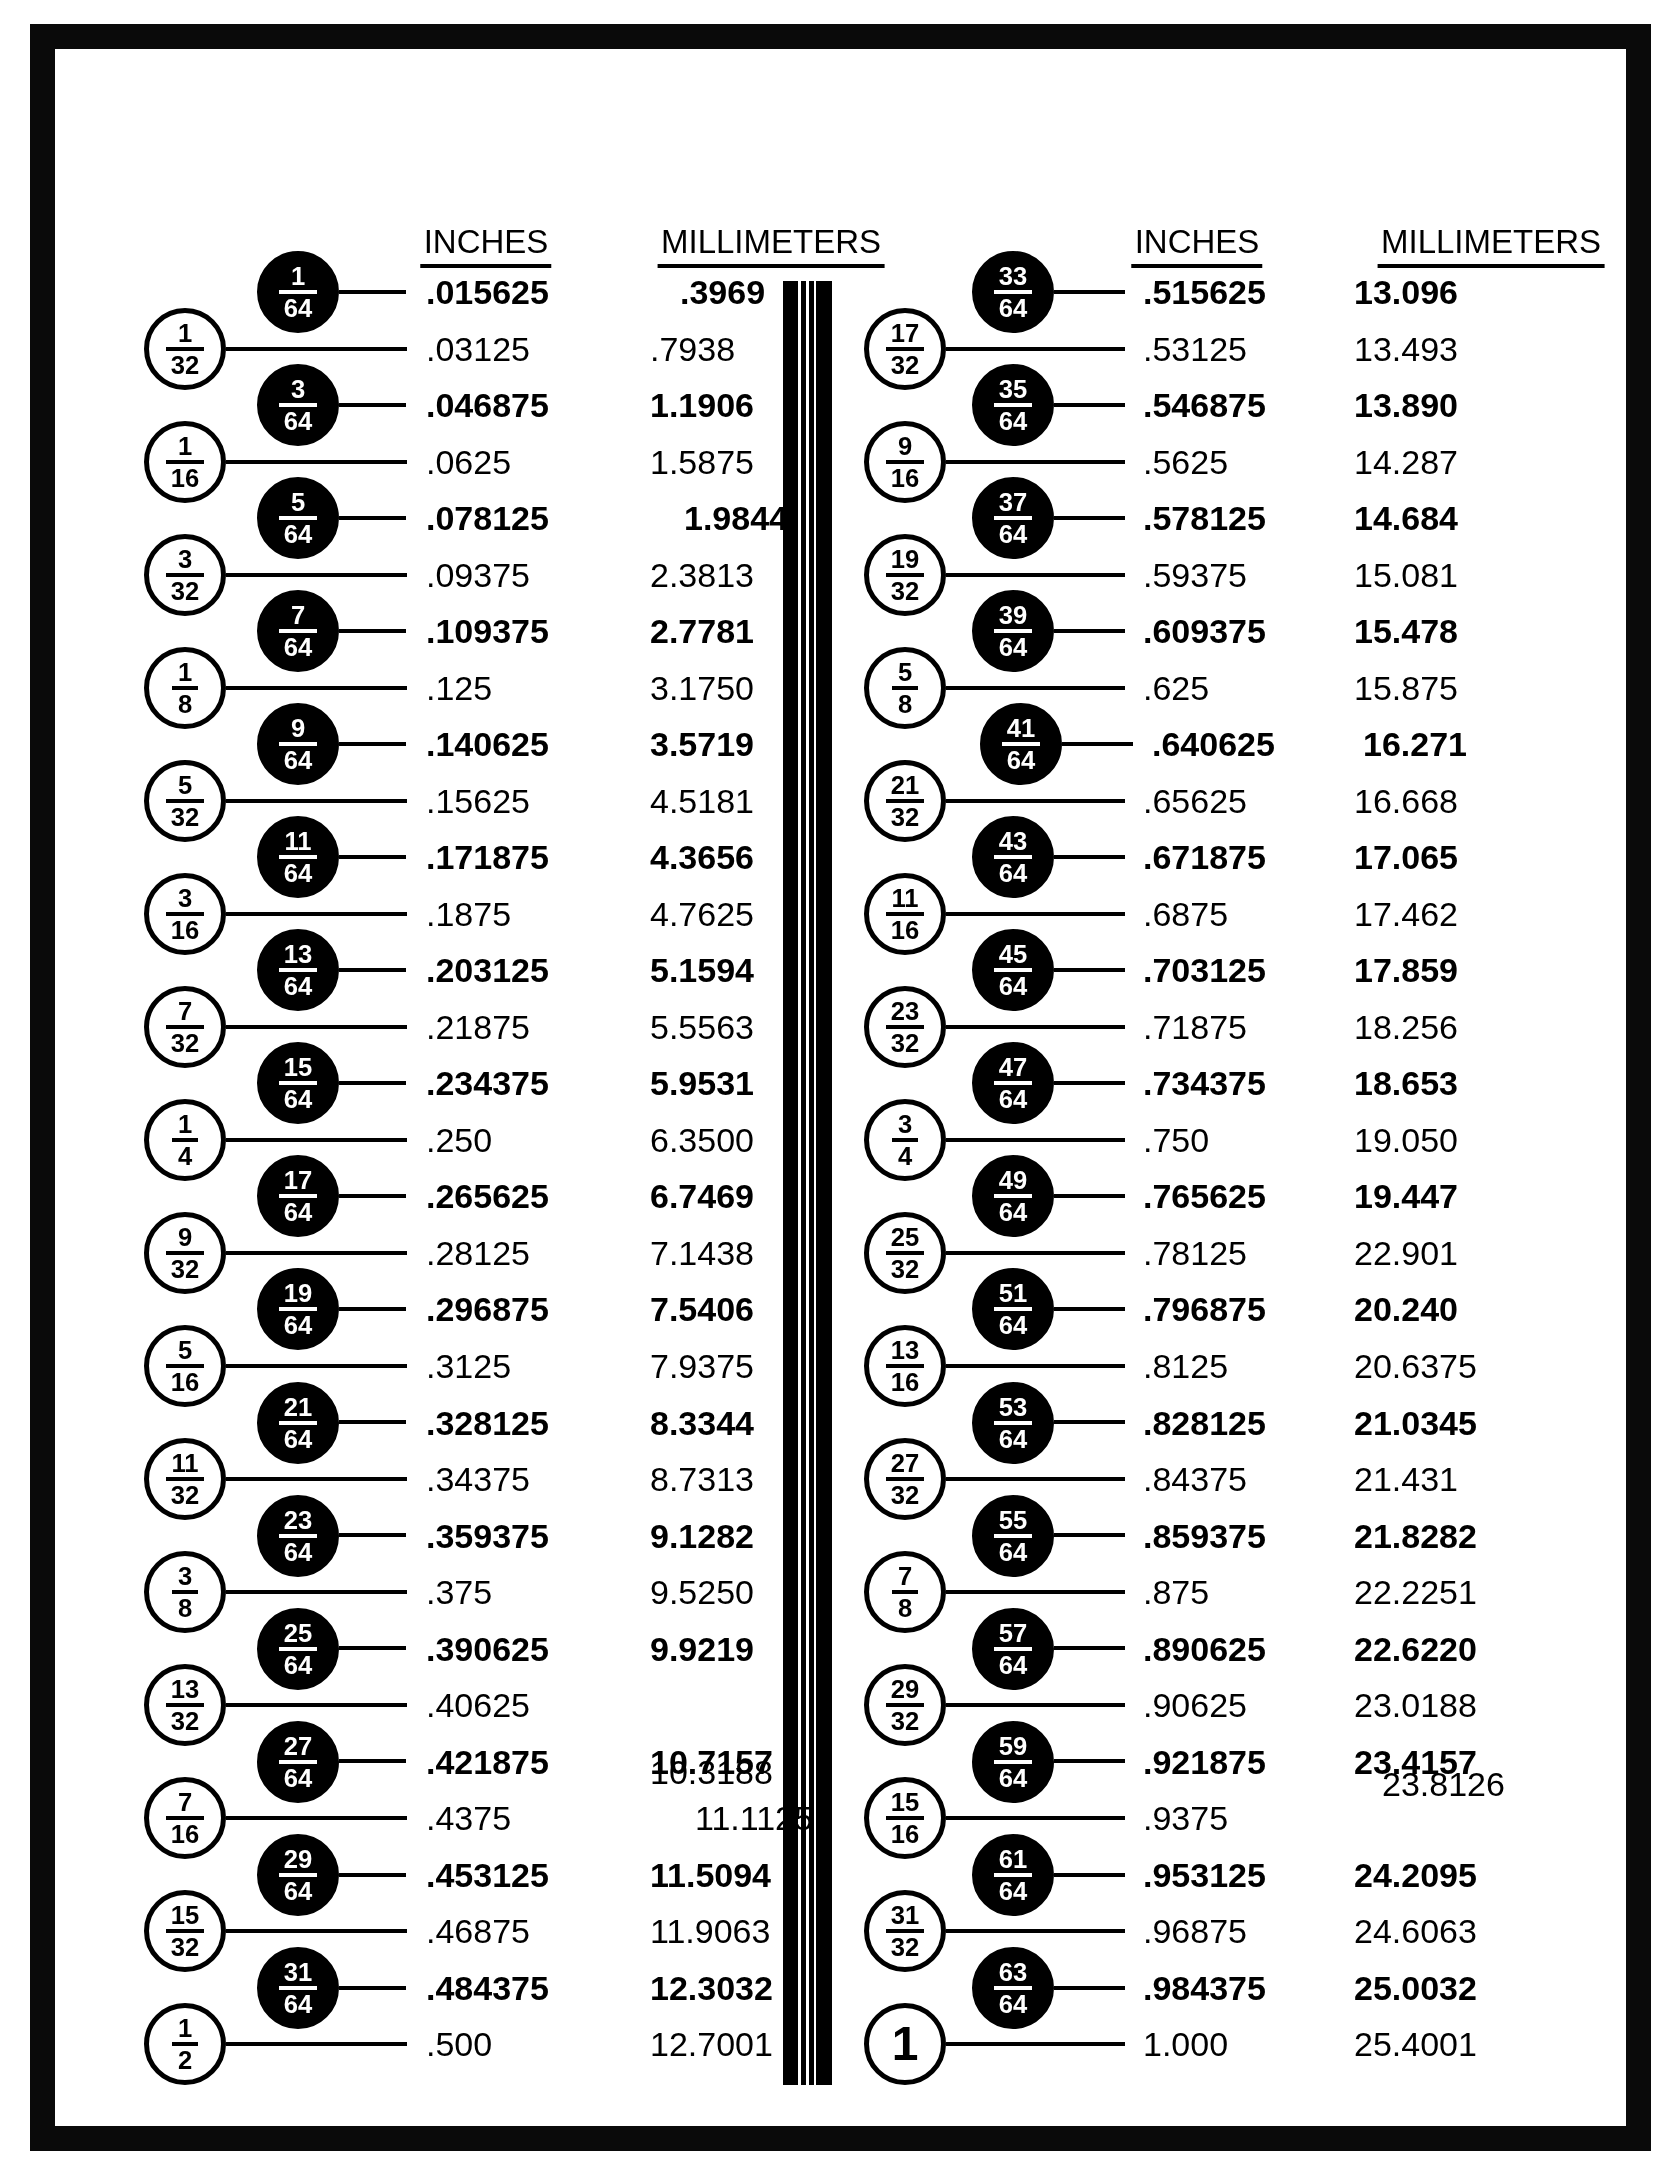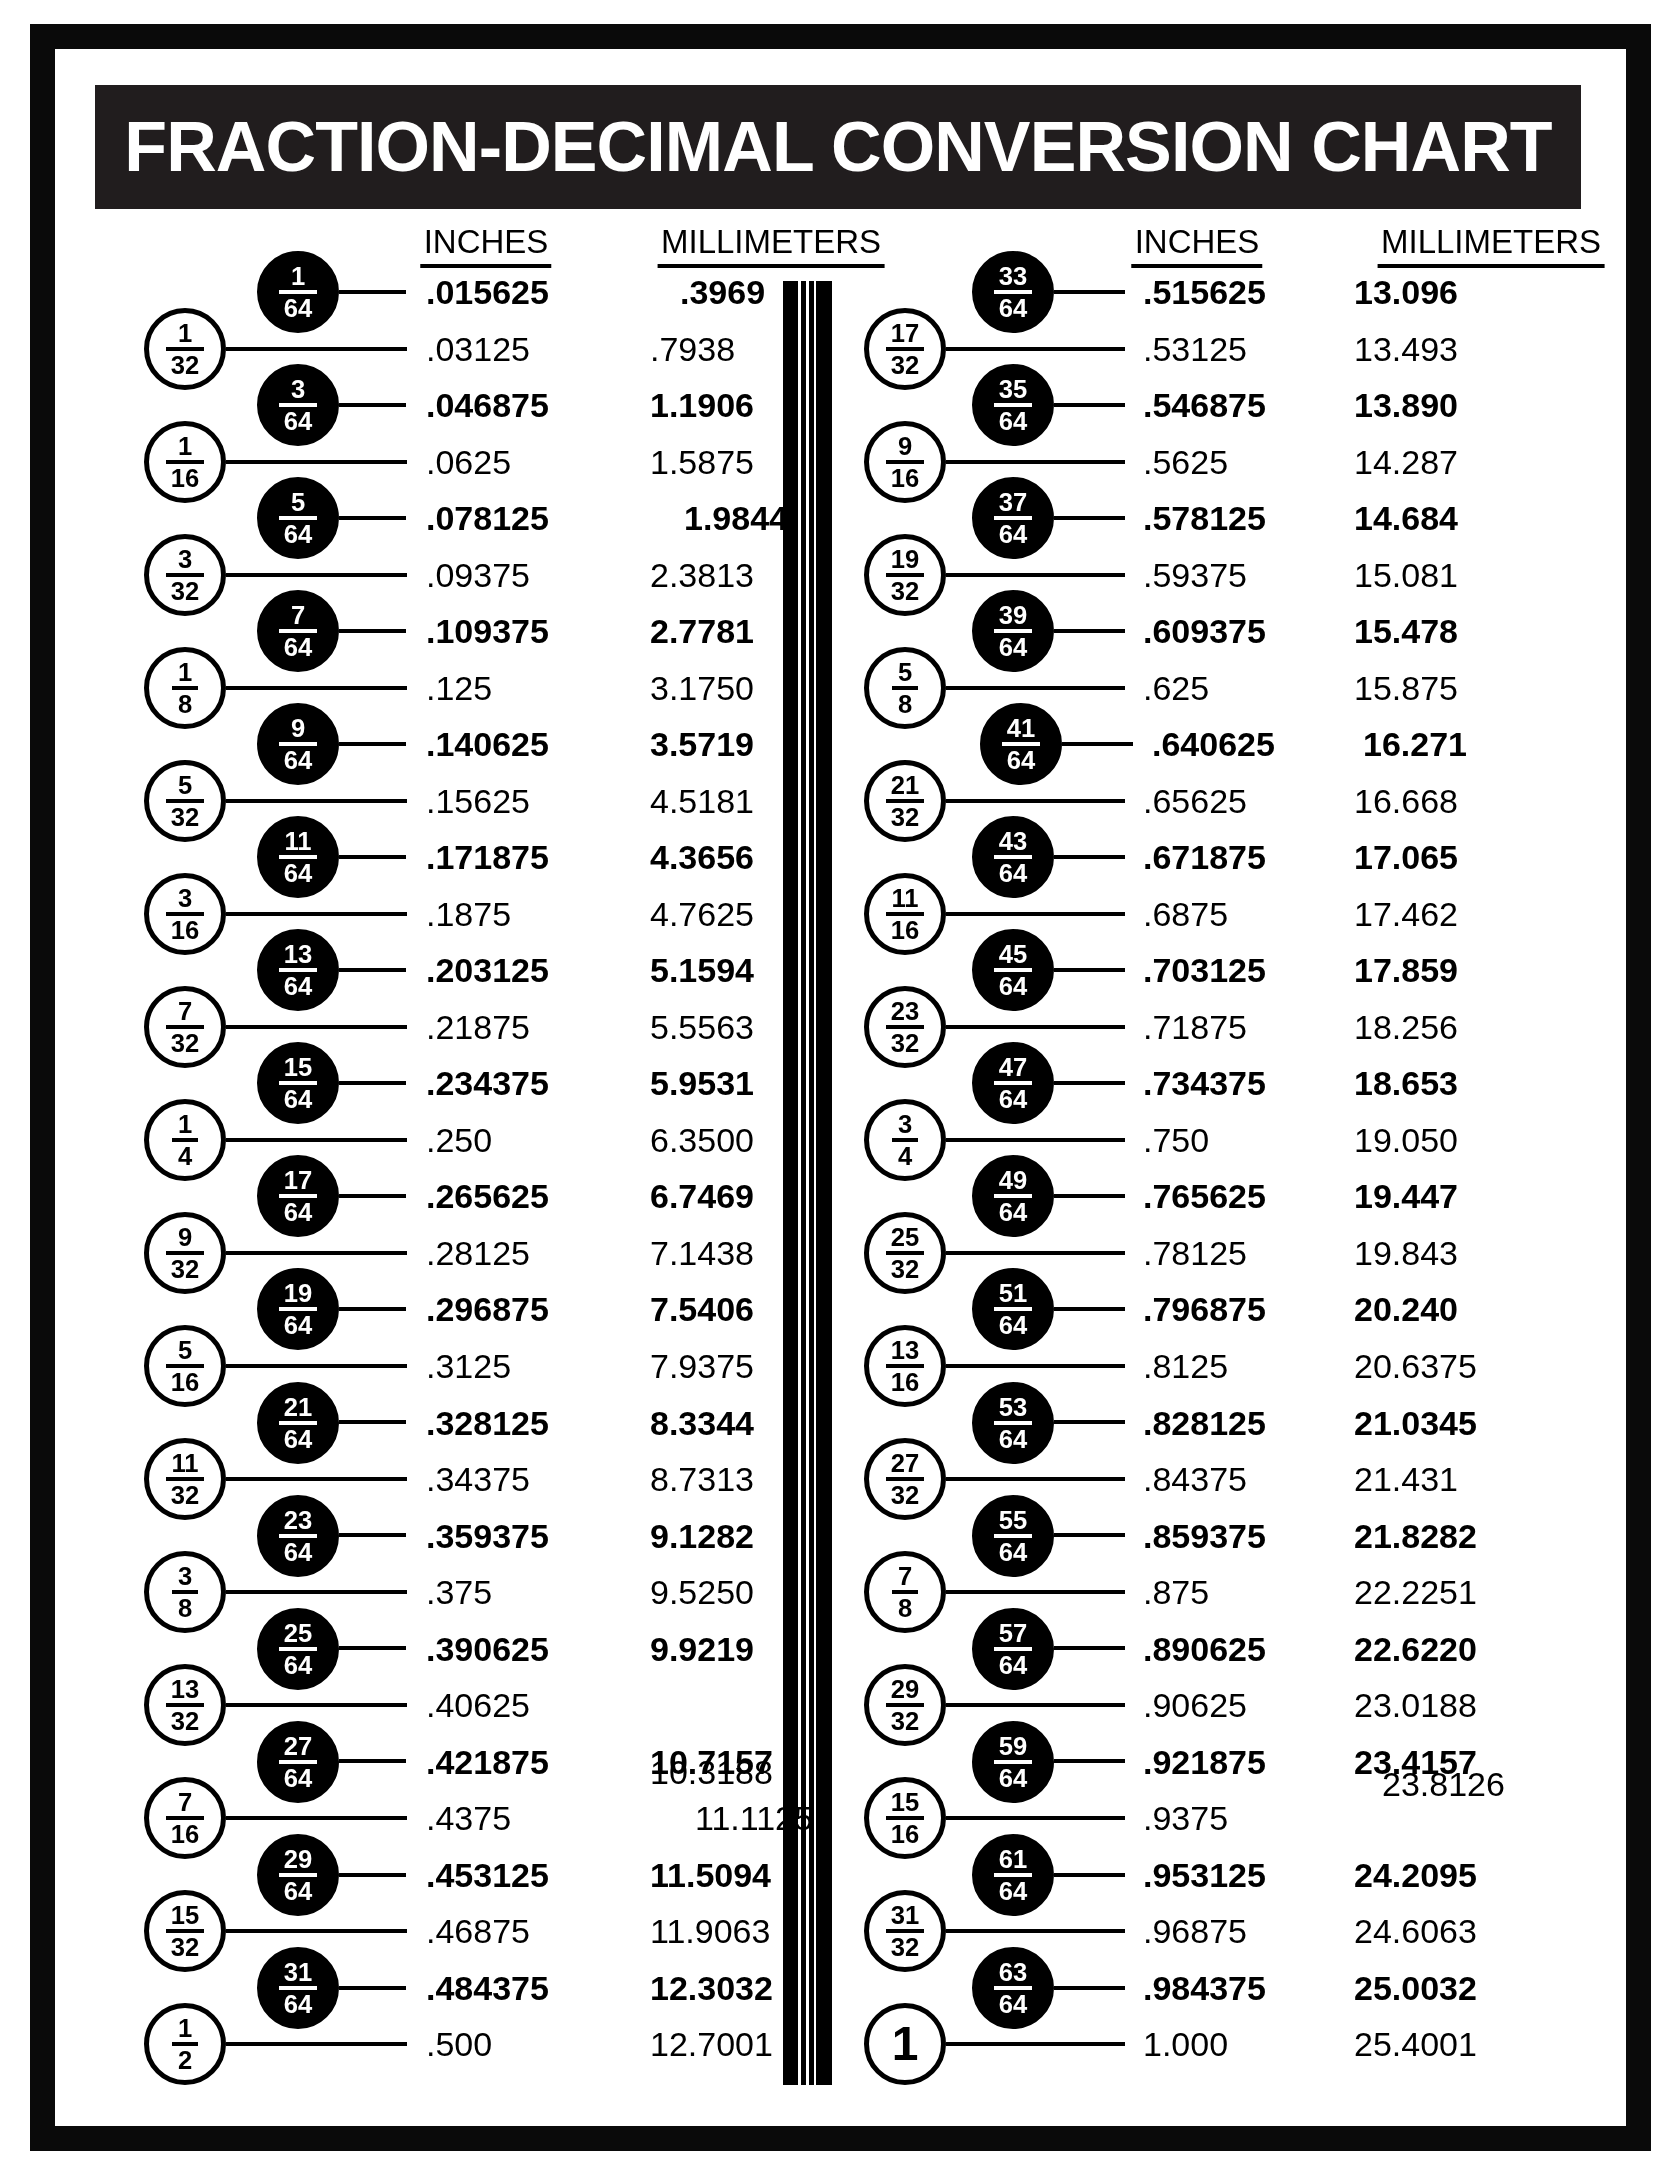--- a/index.html
+++ b/index.html
@@ -31,23 +31,20 @@
   .connector{position:absolute;height:4.3px;background:#000;}
   .val{position:absolute;transform:translateY(-50%);font-size:34px;white-space:nowrap;}
   .val.bold{font-weight:bold;}
 </style>
 </head>
 <body>
 
 <div class="page">
   <div class="frame"></div>
 
-  <div class="title-bar">
-    <h1>FRACTION-DECIMAL CONVERSION CHART</h1>
-  </div>
 
   <div class="col-header" style="left:486px">INCHES</div>
   <div class="col-header" style="left:771px">MILLIMETERS</div>
   <div class="col-header" style="left:1197px">INCHES</div>
   <div class="col-header" style="left:1491px">MILLIMETERS</div>
 
   <div class="divider"></div>
 
   <div id="rows-left">
       <div>
@@ -543,21 +540,21 @@
         <span class="val bold" style="left: 1354px; top: 1196px;">19.447</span>
       </div>
       <div>
         <div class="badge white" style="left: 905px; top: 1253px;">
           <span class="frac-num">25</span>
           <span class="frac-bar" style="width: 38px;"></span>
           <span class="frac-den">32</span>
         </div>
         <div class="connector" style="left: 946px; width: 179px; top: 1251px;"></div>
         <span class="val" style="left: 1143px; top: 1253px;">.78125</span>
-        <span class="val" style="left: 1354px; top: 1253px;">19.843</span>
+        <span class="val" style="left: 1354px; top: 1253px;">22.901</span>
       </div>
       <div>
         <div class="badge black" style="left: 1013px; top: 1309px;">
           <span class="frac-num">51</span>
           <span class="frac-bar" style="width: 38px;"></span>
           <span class="frac-den">64</span>
         </div>
         <div class="connector" style="left: 1054px; width: 71px; top: 1307px;"></div>
         <span class="val bold" style="left: 1143px; top: 1309px;">.796875</span>
         <span class="val bold" style="left: 1354px; top: 1309px;">20.240</span>

